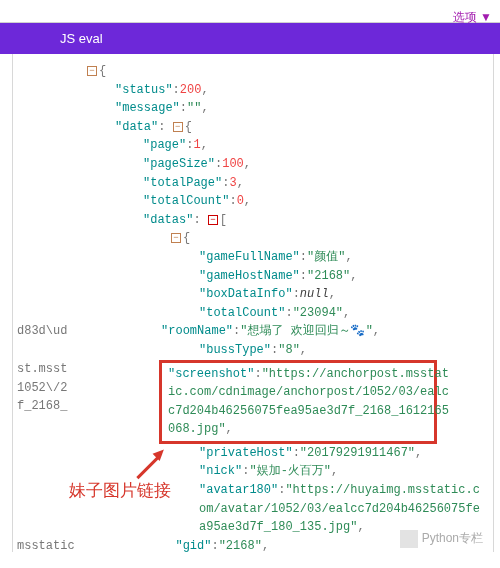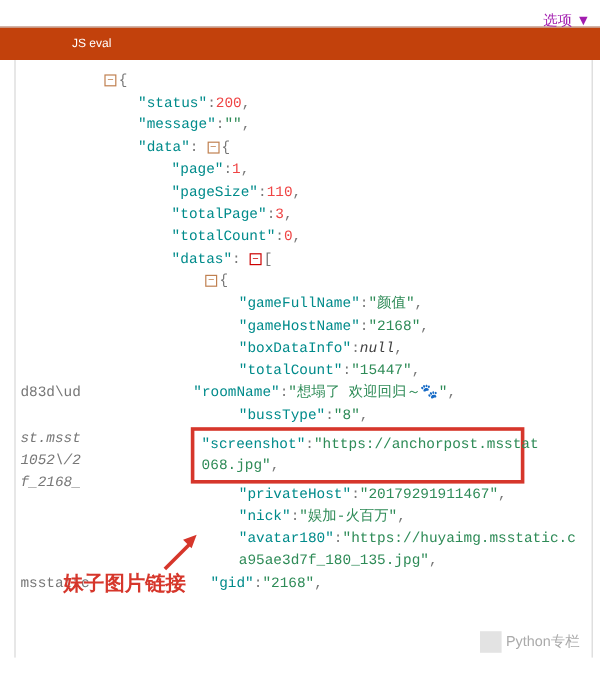--- a/index.html
+++ b/index.html
@@ -14,25 +14,25 @@
     position: relative;
   }
   .top-right {
     position: absolute;
     top: 9px;
     right: 8px;
     color: #a21caf;
     font-family: sans-serif;
   }
   .header {
-    background: #c2410c;
+    background: #6d28d9;
     color: #fff;
     padding: 8px 0 8px 60px;
     font-family: -apple-system, sans-serif;
-    font-size: 10px;
+    font-size: 13px;
     margin-top: 22px;
     border-top: 1px solid #d0d0d0;
   }
   .content {
     position: relative;
     padding: 8px 2px 8px 2px;
     line-height: 1.55;
     white-space: nowrap;
     border-left: 1px solid #d8d8d8;
     border-right: 1px solid #d8d8d8;
@@ -69,25 +69,25 @@
   .toggle.red { border-color: #c00; color: #c00; }
   .redbox {
     border: 3px solid #d6362b;
     padding: 2px 6px;
     margin-left: 144px;
     margin-right: 54px;
   }
   .redbox .line { padding-left: 0; }
   .annotation {
     position: absolute;
-    left: 40px;
+    left: 56px;
     bottom: 48px;
     color: #d6362b;
     font-family: "Microsoft YaHei", sans-serif;
-    font-weight: bold;
+    font-weight: normal;
     font-size: 17px;
     margin-top: 48px;
   }
   .arrow {
     position: absolute;
     left: 120px;
     bottom: 72px;
     width: 28px;
     height: 28px;
   }
@@ -133,46 +133,49 @@
 
 <div class="header">JS eval</div>
 
 <div class="content">
 
   <div class="line i1"><span class="toggle">−</span><span class="pun">{</span></div>
   <div class="line i2"><span class="key">"status"</span><span class="pun">:</span><span class="num">200</span><span class="pun">,</span></div>
   <div class="line i2"><span class="key">"message"</span><span class="pun">:</span><span class="str">"<span></span>"</span><span class="pun">,</span></div>
   <div class="line i2"><span class="key">"data"</span><span class="pun">:</span> <span class="toggle">−</span><span class="pun">{</span></div>
   <div class="line i3"><span class="key">"page"</span><span class="pun">:</span><span class="num">1</span><span class="pun">,</span></div>
-  <div class="line i3"><span class="key">"pageSize"</span><span class="pun">:</span><span class="num">110</span><span class="pun">,</span></div>
+  <div class="line i3"><span class="key">"pageSize"</span><span class="pun">:</span><span class="num">100</span><span class="pun">,</span></div>
   <div class="line i3"><span class="key">"totalPage"</span><span class="pun">:</span><span class="num">3</span><span class="pun">,</span></div>
   <div class="line i3"><span class="key">"totalCount"</span><span class="pun">:</span><span class="num">0</span><span class="pun">,</span></div>
   <div class="line i3"><span class="key">"datas"</span><span class="pun">:</span> <span class="toggle red">−</span><span class="pun">[</span></div>
   <div class="line i4"><span class="toggle">−</span><span class="pun">{</span></div>
   <div class="line i5"><span class="key">"gameFullName"</span><span class="pun">:</span><span class="str">"<span>颜值</span>"</span><span class="pun">,</span></div>
   <div class="line i5"><span class="key">"gameHostName"</span><span class="pun">:</span><span class="str">"<span>2168</span>"</span><span class="pun">,</span></div>
   <div class="line i5"><span class="key">"boxDataInfo"</span><span class="pun">:</span><span class="nul">null</span><span class="pun">,</span></div>
-  <div class="line i5"><span class="key">"totalCount"</span><span class="pun">:</span><span class="str">"<span>15447</span>"</span><span class="pun">,</span></div>
+  <div class="line i5"><span class="key">"totalCount"</span><span class="pun">:</span><span class="str">"<span>23094</span>"</span><span class="pun">,</span></div>
   <div class="line cut"><span class="pun">d83d\ud</span>             <span class="key">"roomName"</span><span class="pun">:</span><span class="str">"<span>想塌了 欢迎回归～🐾</span>"</span><span class="pun">,</span></div>
   <div class="line i5"><span class="key">"bussType"</span><span class="pun">:</span><span class="str">"<span>8</span>"</span><span class="pun">,</span></div>
 
   <div class="redbox">
     <div class="line"><span class="key">"screenshot"</span><span class="pun">:</span><span class="str">"https://anchorpost.msstat</span></div>
+    <div class="line cut" style="padding-left:0"><span class="str">ic.com/cdnimage/anchorpost/1052/03/ealc</span></div>
+    <div class="line cut" style="padding-left:0"><span class="str">c7d204b46256075fea95ae3d7f_2168_1612165</span></div>
     <div class="line cut" style="padding-left:0"><span class="str">068.jpg"</span><span class="pun">,</span></div>
   </div>
 
-  <div style="position:absolute; left:2px; top:306px;font-style:italic;">
+  <div style="position:absolute; left:2px; top:306px;">
     <div class="line cut"><span class="pun">st.msst</span></div>
     <div class="line cut"><span class="pun">1052\/2</span></div>
     <div class="line cut"><span class="pun">f_2168_</span></div>
   </div>
 
   <div class="line i5"><span class="key">"privateHost"</span><span class="pun">:</span><span class="str">"<span>20179291911467</span>"</span><span class="pun">,</span></div>
   <div class="line i5"><span class="key">"nick"</span><span class="pun">:</span><span class="str">"<span>娱加-火百万</span>"</span><span class="pun">,</span></div>
   <div class="line i5"><span class="key">"avatar180"</span><span class="pun">:</span><span class="str">"https://huyaimg.msstatic.c</span></div>
+  <div class="line i5"><span class="str">om/avatar/1052/03/ealcc7d204b46256075fe</span></div>
   <div class="line i5"><span class="str">a95ae3d7f_180_135.jpg"</span><span class="pun">,</span></div>
   <div class="line cut"><span class="pun">msstatic</span>              <span class="key">"gid"</span><span class="pun">:</span><span class="str">"<span>2168</span>"</span><span class="pun">,</span></div>
 
   <div class="annotation">妹子图片链接</div>
   <div class="arrow">
     <div class="arrow-line"></div>
     <div class="arrow-head"></div>
   </div>
 
   <div class="watermark">

